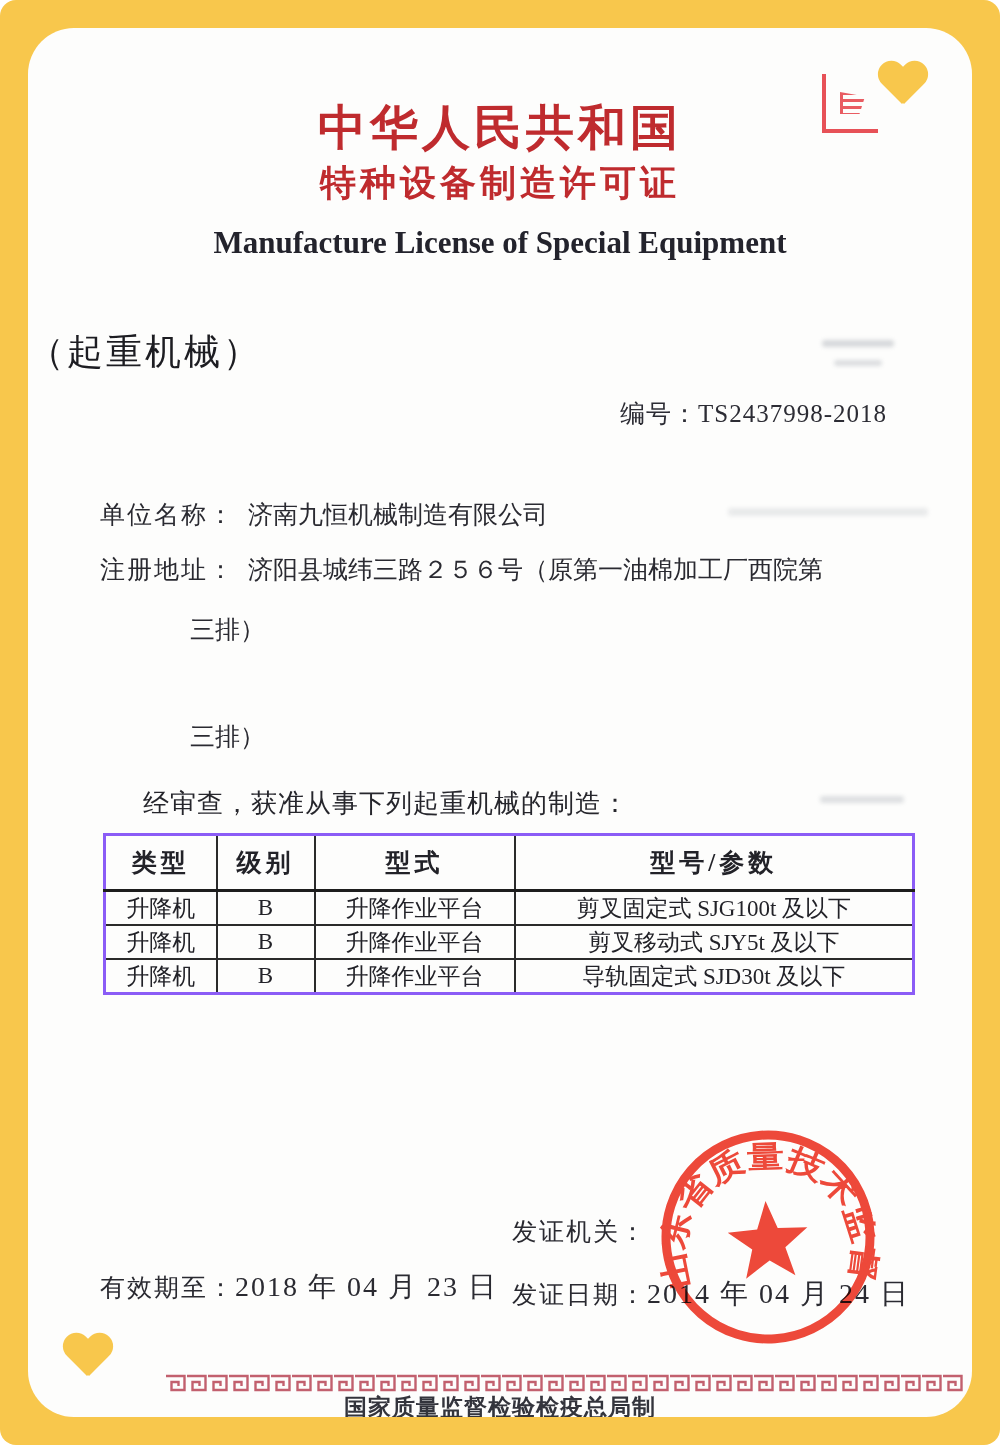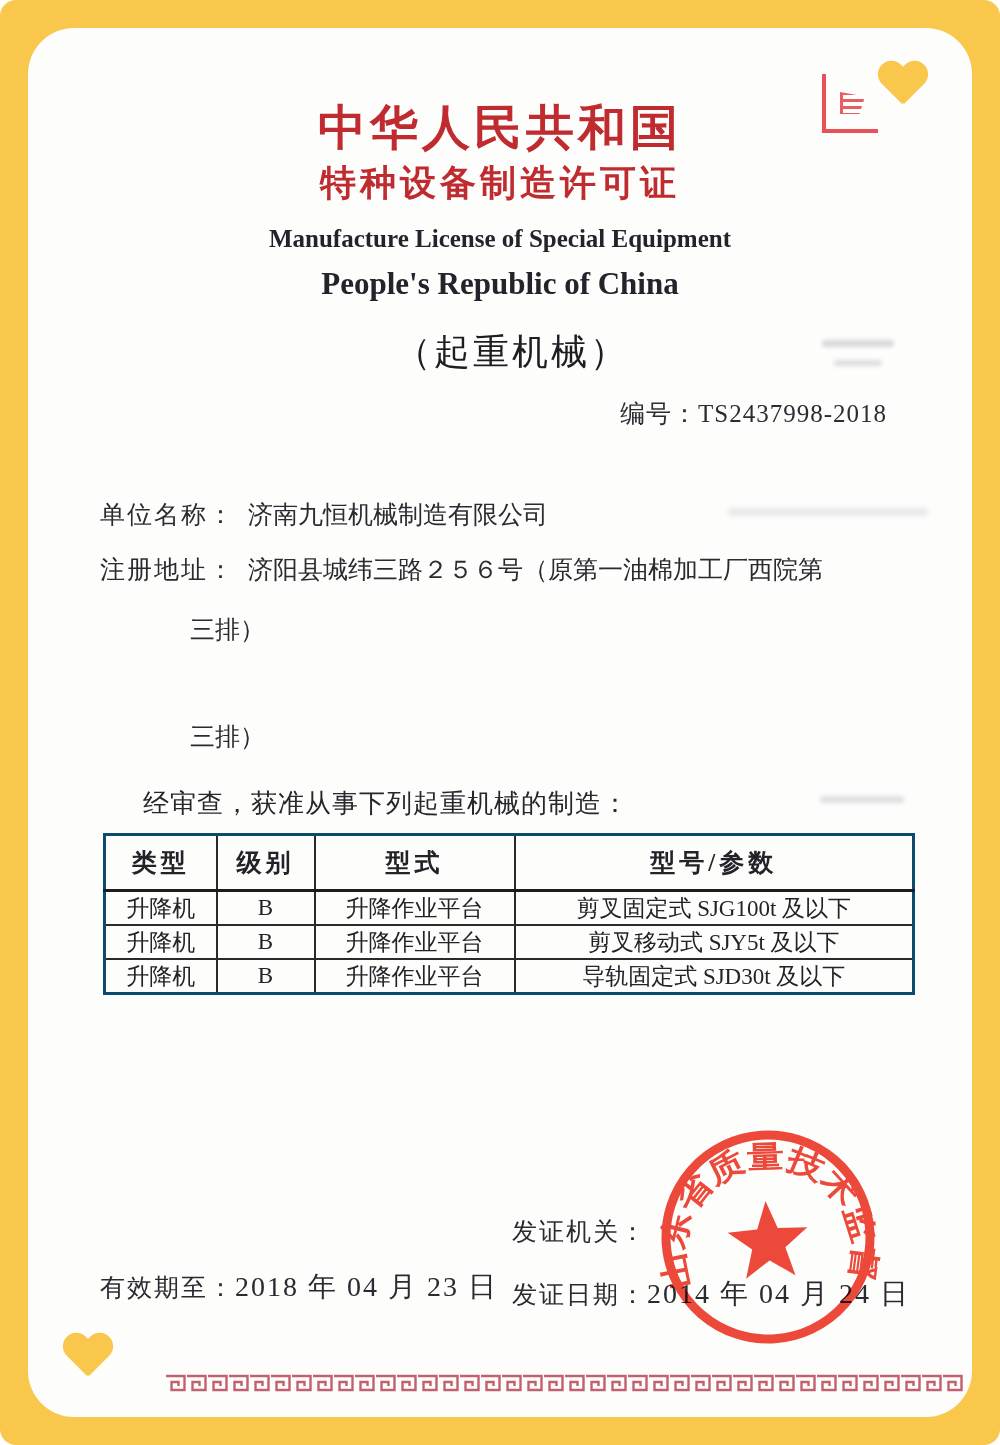--- a/index.html
+++ b/index.html
@@ -39,45 +39,45 @@
   .title-cn{
     position:absolute;left:0;width:944px;text-align:center;
     font-family:"Liberation Sans", sans-serif;font-weight:700;color:#bf2b2e;
   }
   .t1{top:68px;font-size:48px;letter-spacing:4px;text-align:center;}
   .t2{top:131px;font-size:36px;letter-spacing:4px;}
   .title-en{
     position:absolute;left:0;width:944px;text-align:center;
     font-family:"Liberation Serif", serif;font-weight:700;color:#23232c;
   }
-  .e1{top:197px;font-size:25px;}
+  .e1{top:197px;font-size:31px;}
   .e2{top:238px;font-size:31px;}
   .category{
-    position:absolute;left:0;top:300px;width:896px;text-align:center;
-    font-size:36px;color:#1d1d22;letter-spacing:3px;margin-left:36px;
+    position:absolute;left:0;top:300px;width:896px;text-align:left;
+    font-size:36px;color:#1d1d22;letter-spacing:3px;
   }
   .license-no{
     position:absolute;left:592px;top:369px;font-size:25px;color:#2c2c34;letter-spacing:1px;
   }
 
   .row{position:absolute;left:72px;font-size:25px;color:#2a2a31;white-space:nowrap;}
   .row .lab{display:inline-block;width:148px;letter-spacing:2px;}
   .cont{position:absolute;left:162px;font-size:25px;color:#2a2a31;}
   .note{position:absolute;left:115px;top:758px;font-size:26px;color:#26262c;letter-spacing:1px;}
 
   table.lic{
     position:absolute;left:75px;top:805px;width:809px;
     border-collapse:collapse;table-layout:fixed;
     font-size:23px;color:#222228;
   }
   table.lic th,table.lic td{
     border:2px solid #2a2a2a;text-align:center;padding:0;
     overflow:hidden;white-space:nowrap;
   }
-  table.lic{border:3px solid #0c4a6e;}
+  table.lic{border:3px solid #8b5cf6;}
   table.lic th{height:53px;font-size:25px;font-weight:700;letter-spacing:4px;border-bottom:3px solid #1d1d1d;}
   table.lic td{height:32px;margin-left:32px;}
   .c1{width:112px;}.c2{width:98px;}.c3{width:200px;}.c4{width:399px;}
 
   .foot{position:absolute;font-size:25px;color:#2a2a31;white-space:nowrap;}
   .foot .lab{letter-spacing:2px;}
   .foot .num{font-family:Liberation Serif, serif;font-size:28px;letter-spacing:2px;margin-top:20px;}
 
   .seal{position:absolute;left:627px;top:1096px;z-index:4;mix-blend-mode:multiply;opacity:.93;transform:rotate(-4deg);}
 
@@ -95,21 +95,20 @@
 <div class="frame"></div>
 
 <div class="panel">
 
   <div class="corner-mark"></div>
   <div class="corner-glyph"></div>
 
   <div class="title-cn t1">中华人民共和国</div>
   <div class="title-cn t2">特种设备制造许可证</div>
   <div class="title-en e1">Manufacture License of Special Equipment</div>
-  <div class="title-en e2">People's Republic of China</div>
   <div class="category">（起重机械）</div>
 
   <div class="license-no">
     <span>编号：</span><span>TS2437998-2018</span>
   </div>
 
   <div class="row" style="top:470px">
     <span class="lab">单位名称：</span><span>济南九恒机械制造有限公司</span>
   </div>
 
@@ -178,20 +177,21 @@
 
   <svg class="meander" width="798" height="22" viewBox="0 0 798 22">
     <defs>
       <pattern id="fret" x="0" y="0" width="21" height="22" patternUnits="userSpaceOnUse">
         <path d="M0 4 H18.5 V18 H5.5 V10 H12.5 V14" fill="none" stroke="#c2606e" stroke-width="2.4"></path>
       </pattern>
     </defs>
     <rect x="0" y="0" width="798" height="22" fill="url(#fret)"></rect>
   </svg>
 
+  <div class="bottom-text">国家质量监督检验检疫总局制</div>
 
   <div class="smudge" style="left:794px;top:312px;width:72px;height:7px;opacity:.35"></div>
   <div class="smudge" style="left:806px;top:332px;width:48px;height:6px;opacity:.3"></div>
   <div class="smudge" style="left:700px;top:480px;width:200px;height:8px;opacity:.18"></div>
   <div class="smudge" style="left:792px;top:768px;width:84px;height:7px;opacity:.28"></div>
 </div>
 
 <div class="heart" style="left:877px;top:62px"></div>
 <div class="heart" style="left:62px;top:1334px"></div>
 

